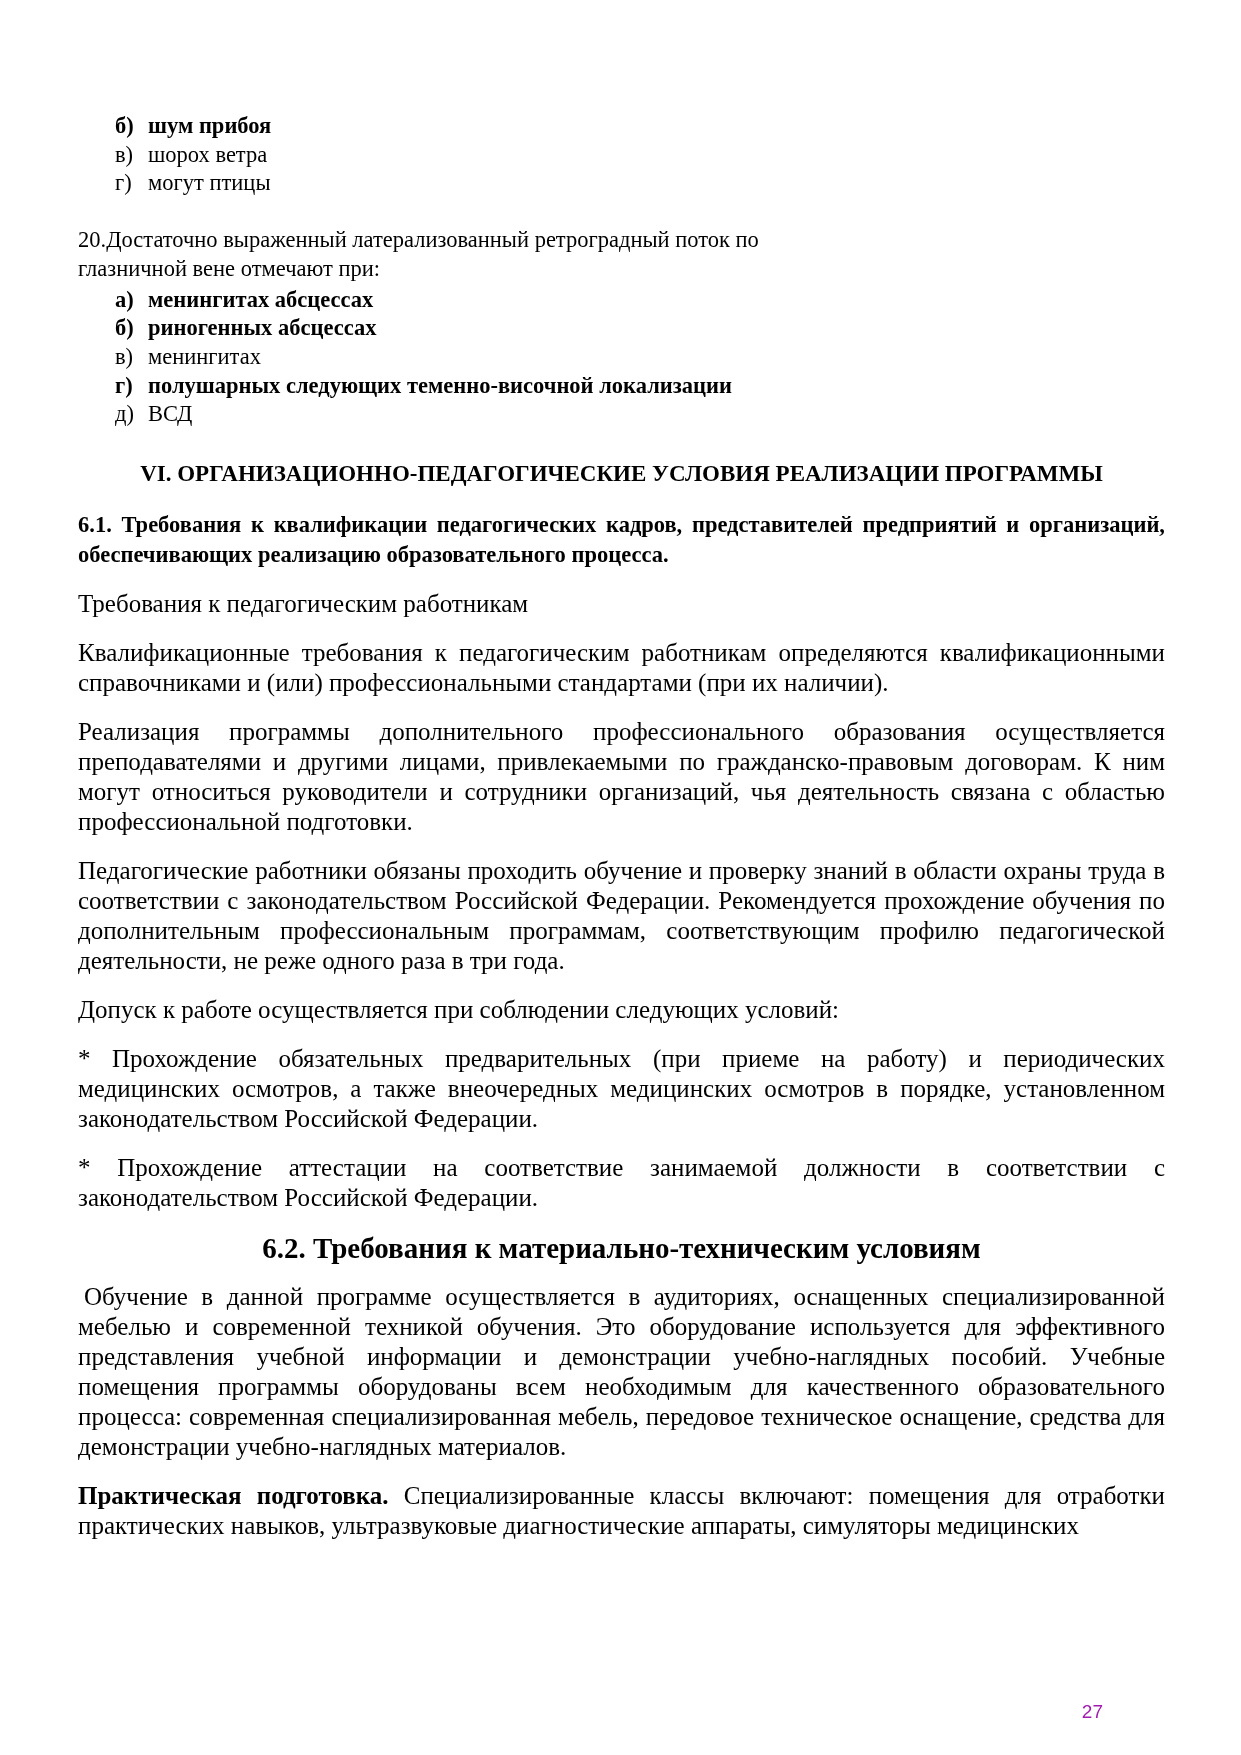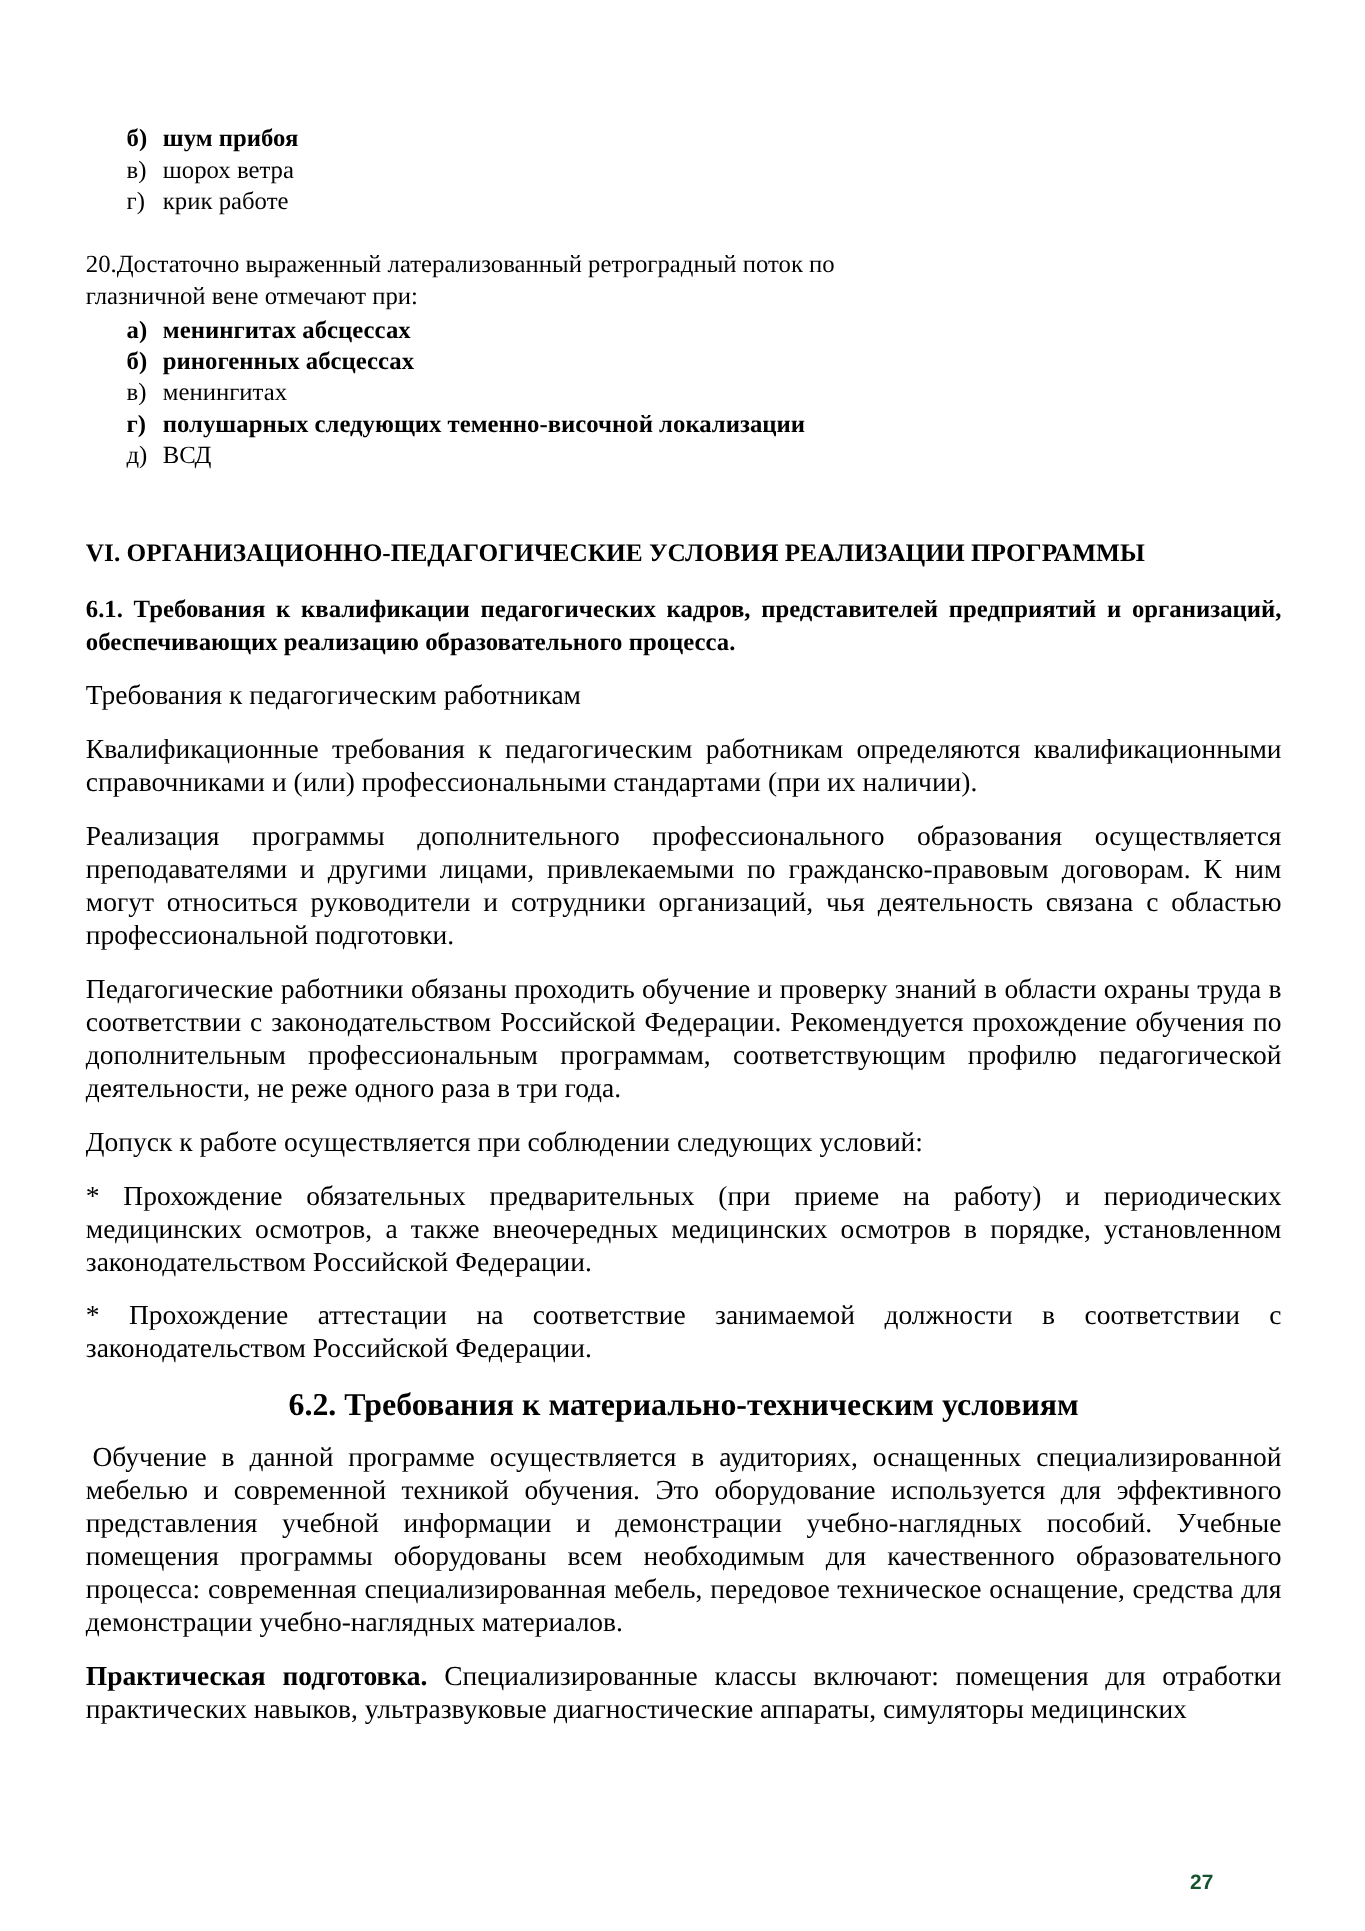--- a/index.html
+++ b/index.html
@@ -16,22 +16,22 @@
   .opt { display: flex; line-height: 28.6px; font-size: 22.5px; }
   .opt .marker { flex: none; width: 33px; }
   .opt.b { font-weight: bold; }
 
   
   .q-para { margin: 0 0 3px 0; font-size: 22.5px; line-height: 29px; }
   .q-num { }
 
   
   .sec-title {
-    margin: 59px 0 0 0; font-size: 23px; font-weight: bold;
-    line-height: 30px;
+    margin: 30px 0 0 0; font-size: 23px; font-weight: bold;
+    text-align: center; line-height: 30px;
   }
   .sub-heading {
     margin: 21px 0 4px 0; font-size: 22.5px; font-weight: bold;
     text-align: justify; line-height: 30px;
   }
   .sub-heading-centered {
     margin: 20px 0 0 0; font-size: 29px; font-weight: bold;
     text-align: center; line-height: 30px;
   }
 
@@ -39,40 +39,40 @@
   .para {
     margin: 19px 0 0 0; font-size: 25px; line-height: 30px;
     text-align: justify;
   }
   .para.first-indent { text-indent: 6px; }
   .lead-bold { font-weight: bold; }
 
   .page-number {
     position: absolute; top: 1701px; right: 138px;
     font-family: "Liberation Sans", "DejaVu Sans", sans-serif;
-    font-size: 19px; color: #14532d; font-weight: bold;
+    font-size: 19px; color: #a21caf;
   }
 </style>
 </head>
 <body>
 
 <div class="page">
 
   <div class="opt-list carryover">
     <div class="opt b">
       <span class="marker">б)</span>
       <span>шум прибоя</span>
     </div>
     <div class="opt">
       <span class="marker">в)</span>
       <span>шорох ветра</span>
     </div>
     <div class="opt">
       <span class="marker">г)</span>
-      <span>крик работе</span>
+      <span>могут птицы</span>
     </div>
   </div>
 
   <p class="q-para">
     <span class="q-num">20.</span><span>Достаточно выраженный латерализованный ретроградный поток по</span><br>
     <span>глазничной вене отмечают при:</span>
   </p>
 
   <div class="opt-list">
     <div class="opt b">

